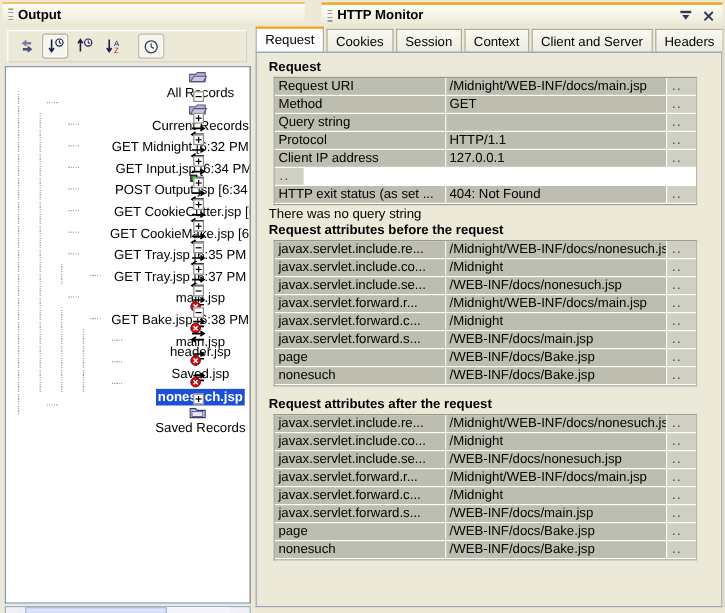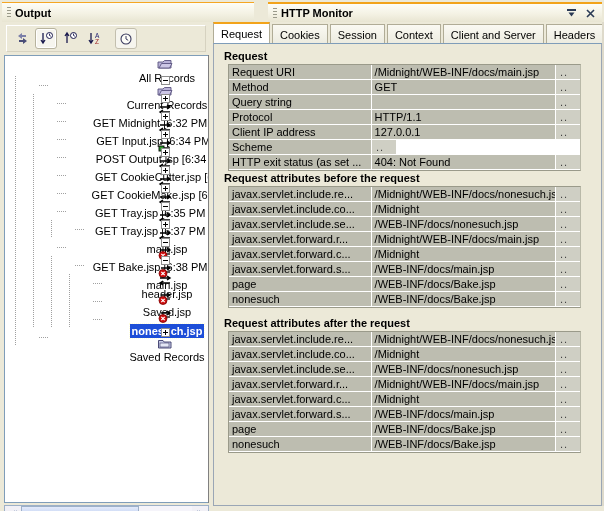--- a/index.html
+++ b/index.html
@@ -632,30 +632,30 @@
             <div class="gcell k">Protocol</div>
             <div class="gcell v">HTTP/1.1</div>
             <div class="gcell x">..</div>
           </div>
           <div class="grow">
             <div class="gcell k">Client IP address</div>
             <div class="gcell v">127.0.0.1</div>
             <div class="gcell x">..</div>
           </div>
           <div class="grow">
-            <div class="gcell k">Scheme</div>
             <div class="gcell x">..</div>
           </div>
           <div class="grow">
             <div class="gcell k">HTTP exit status (as set ...</div>
             <div class="gcell v">404: Not Found</div>
             <div class="gcell x">..</div>
           </div>
         </div>
 
+      <div class="plain-text">There was no query string</div>
       <div class="section-title" style="margin-top:1px;">Request attributes before the request</div>
       <div class="grid" id="grid2">
           <div class="grow">
             <div class="gcell k">javax.servlet.include.re...</div>
             <div class="gcell v">/Midnight/WEB-INF/docs/nonesuch.jsp</div>
             <div class="gcell x">..</div>
           </div>
           <div class="grow">
             <div class="gcell k">javax.servlet.include.co...</div>
             <div class="gcell v">/Midnight</div>

